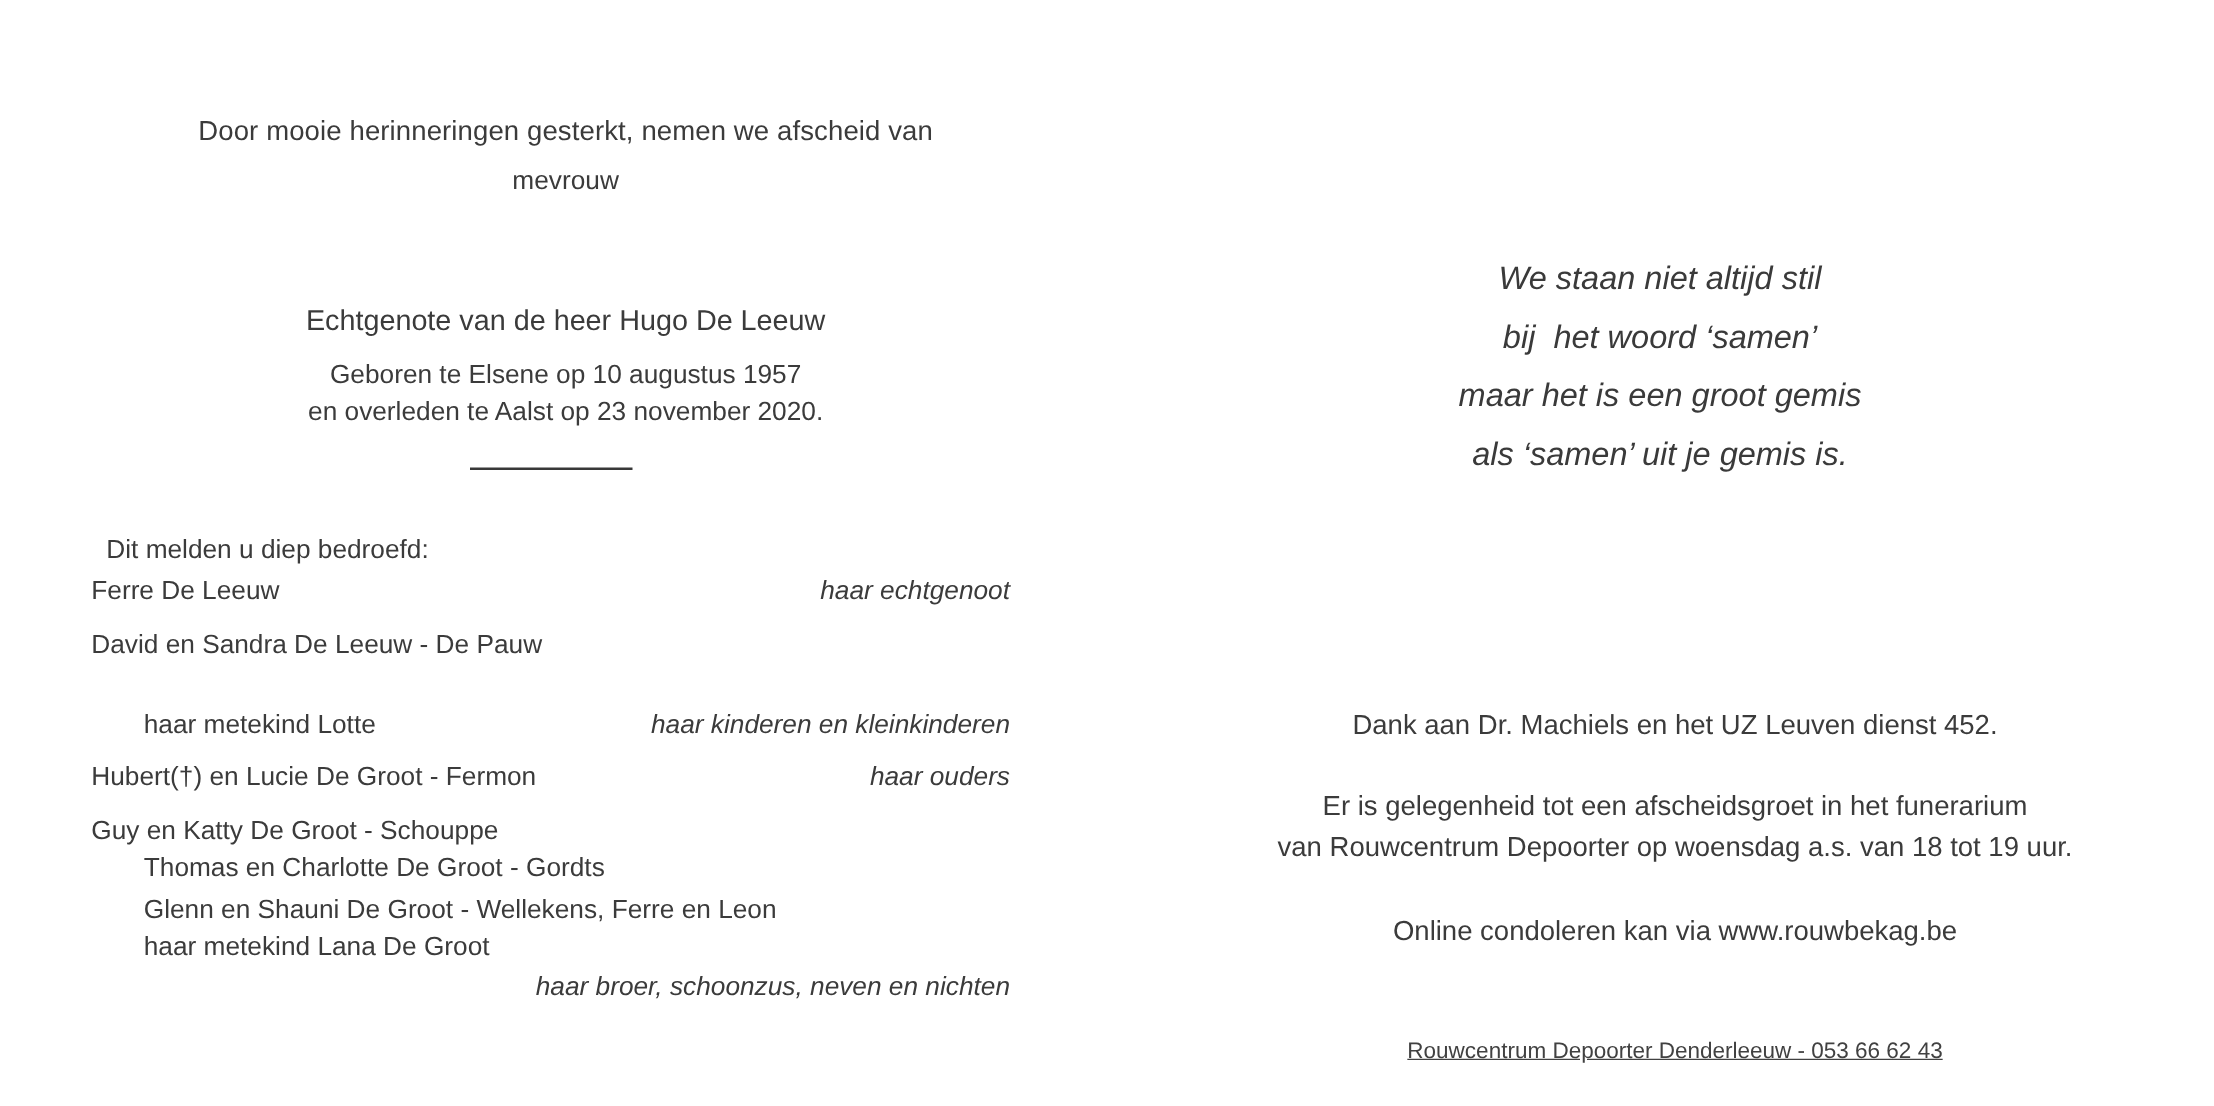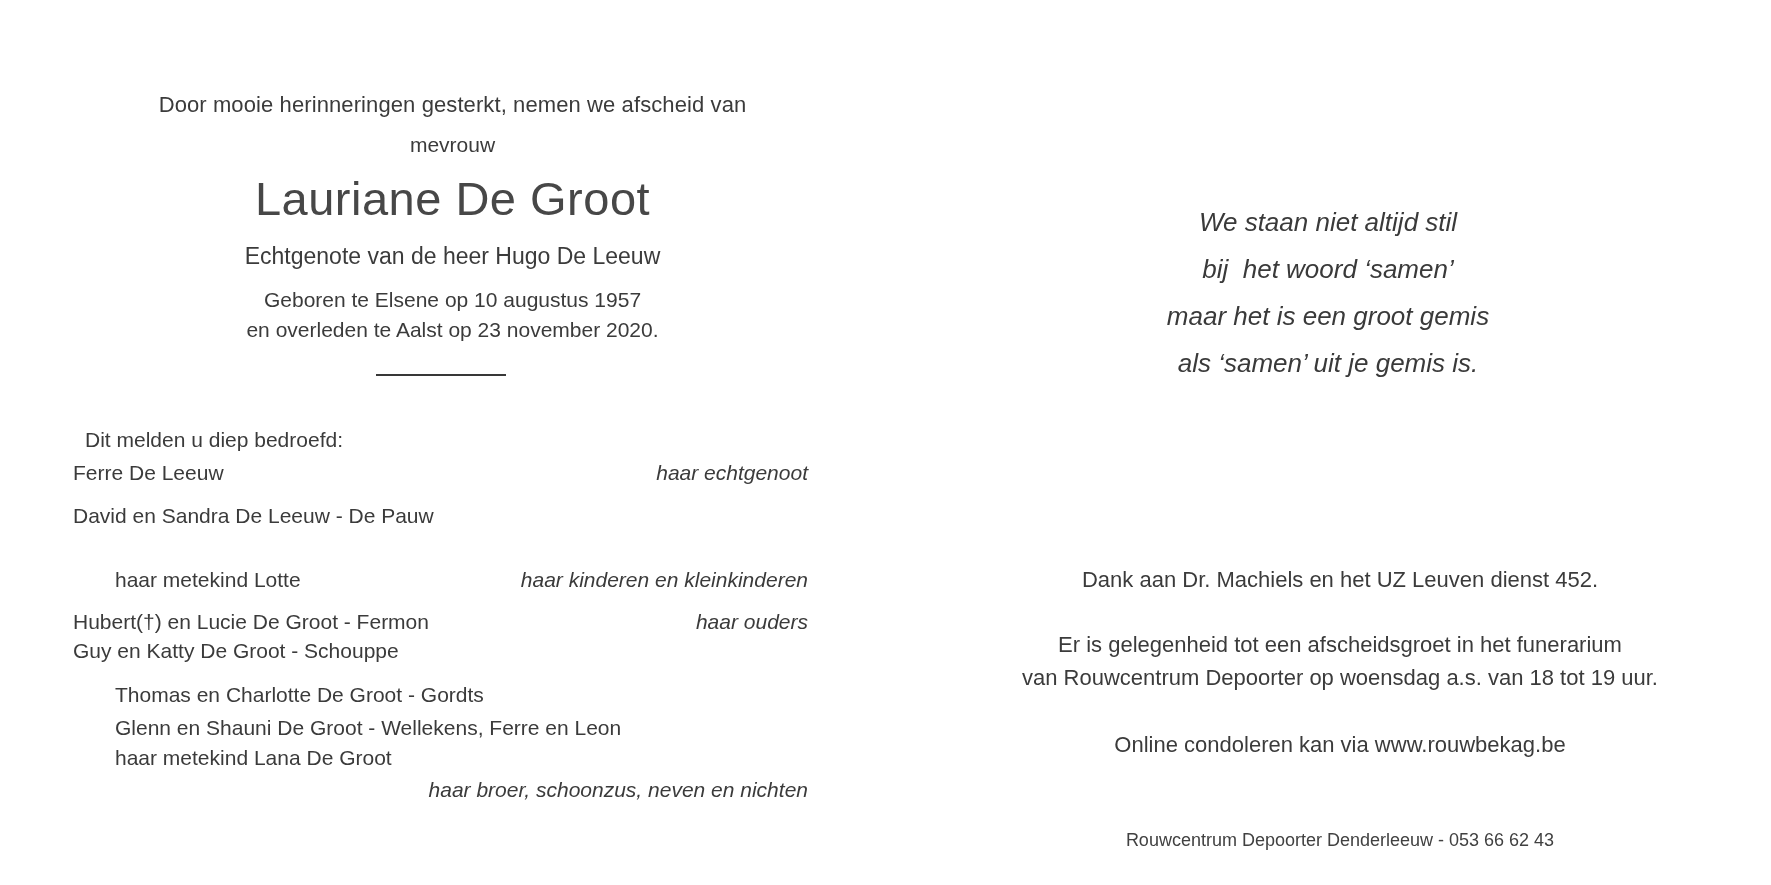--- a/index.html
+++ b/index.html
@@ -81,34 +81,33 @@
   }
   .poem-line {
     font-style: italic;
     font-size: 26px;
     line-height: 47px;
     white-space: pre-wrap;
     color: #3a3a3a;
   }
   .t-practical { font-size: 22px; line-height: 28px; width: 100%; }
   .t-practical2 { font-size: 22px; line-height: 33px; width: 100%; }
-  .t-footer { font-size: 18px; line-height: 24px; width: 100%; color: #414141; }
+  .t-footer { font-size: 18px; line-height: 24px; width: 100%; color: #414141; text-decoration: underline; }
 </style>
 </head>
 <body>
 
 <div class="card">
 
   <section class="left-col">
 
     <p class="abs center t-intro" style="top:79px">Door mooie herinneringen gesterkt, nemen we afscheid van</p>
 
     <p class="abs center t-salut" style="top:119px">mevrouw</p>
 
-    <h1 class="abs center t-name" style="top:157px">Lauriane De Groot</h1>
 
     <p class="abs center t-spouse" style="top:230px">Echtgenote van de heer Hugo De Leeuw</p>
 
     <p class="abs center t-body" style="top:274px">Geboren te Elsene op 10 augustus 1957</p>
 
     <p class="abs center t-body" style="top:304px">en overleden te Aalst op 23 november 2020.</p>
 
     <div class="divider" style="top:374px"></div>
 
     <p class="abs t-body" style="top:414px; left:0">Dit melden u diep bedroefd:</p>
@@ -127,21 +126,21 @@
     <div class="fam-row" style="top:566px">
       <span class="fam-name ind">haar metekind Lotte</span>
       <span class="fam-rel">haar kinderen en kleinkinderen</span>
     </div>
 
     <div class="fam-row" style="top:608px">
       <span class="fam-name">Hubert(†) en Lucie De Groot - Fermon</span>
       <span class="fam-rel">haar ouders</span>
     </div>
 
-    <div class="fam-row" style="top:637px">
+    <div class="fam-row" style="top:651px">
       <span class="fam-name">Guy en Katty De Groot - Schouppe</span>
       <span class="fam-rel"></span>
     </div>
 
     <div class="fam-row" style="top:681px">
       <span class="fam-name ind">Thomas en Charlotte De Groot - Gordts</span>
       <span class="fam-rel"></span>
     </div>
 
     <div class="fam-row" style="top:714px">

